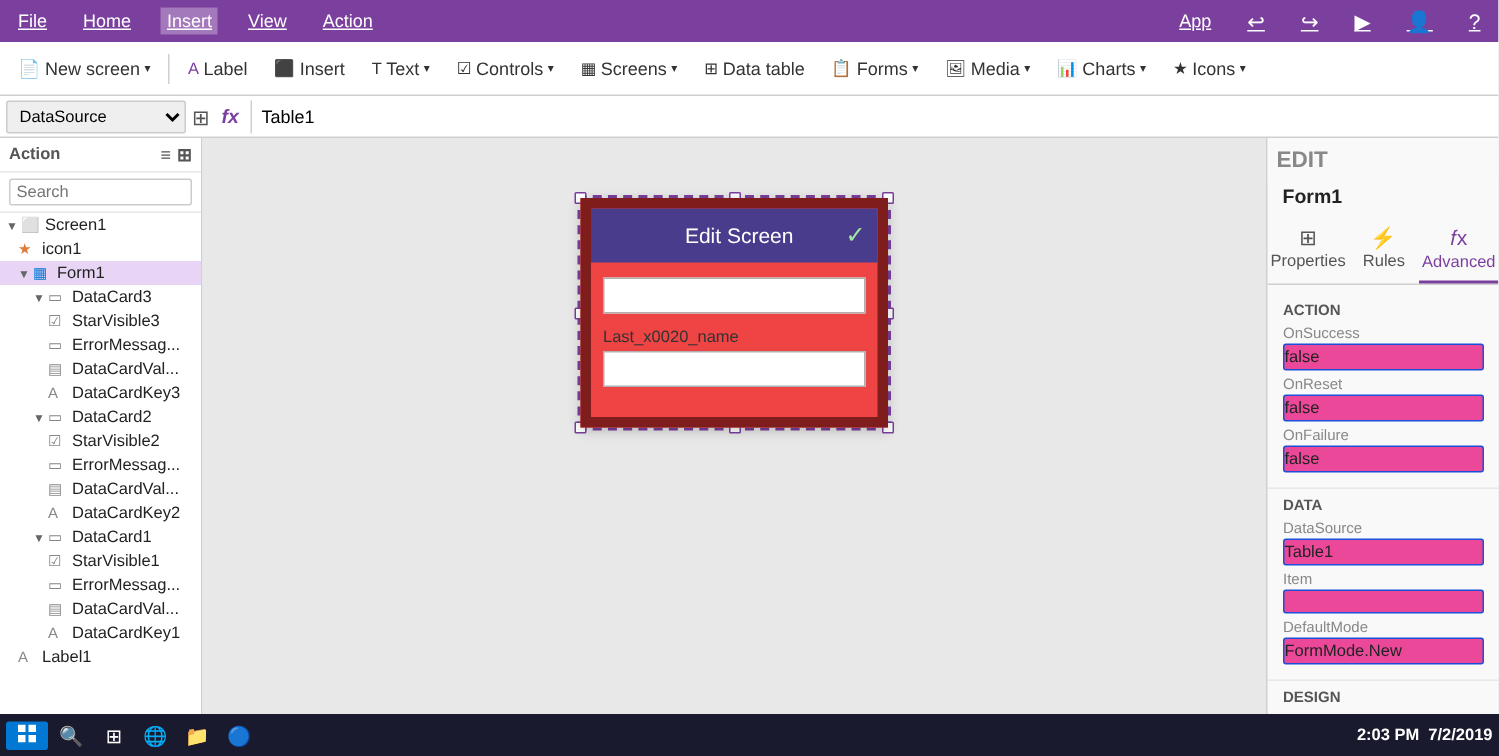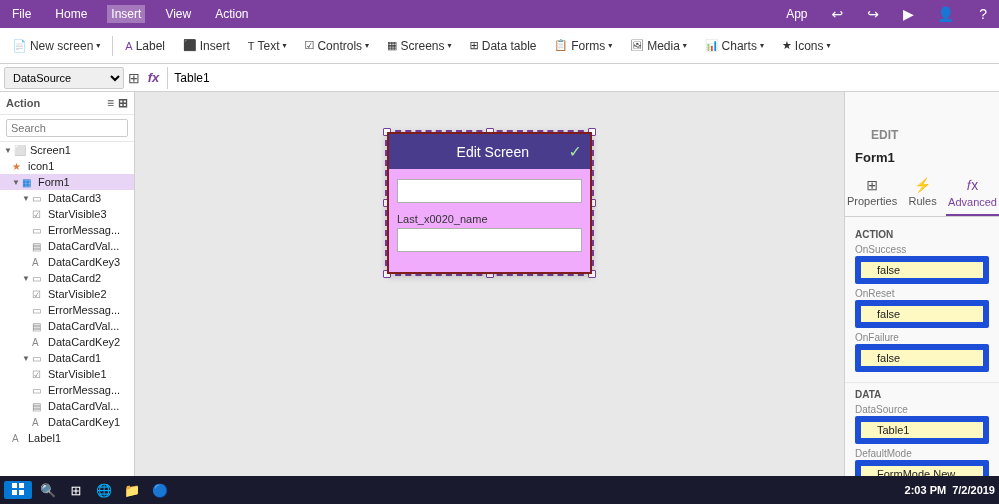--- a/index.html
+++ b/index.html
@@ -9,21 +9,21 @@
     .menu-bar {
       display: flex;
       align-items: center;
       background: #7b3f9e;
       color: white;
       height: 28px;
       padding: 0 8px;
       gap: 16px;
       font-size: 12px;
     }
-    .menu-bar span { cursor: pointer; padding: 2px 4px; }
+    .menu-bar span { cursor: pointer; padding: 2px 4px; text-decoration: underline; }
     .app-label { margin-left: auto; font-size: 12px; }
 
     
     .toolbar {
       display: flex;
       align-items: center;
       background: #fff;
       border-bottom: 1px solid #d0d0d0;
       height: 36px;
       padding: 0 4px;
@@ -139,22 +139,22 @@
       overflow: hidden;
       display: flex;
       align-items: flex-start;
       justify-content: center;
       padding-top: 40px;
     }
 
     
     .form-frame {
       width: 205px;
-      background: #f0abfc;
-      border: 2px solid #7f1d1d;
+      background: #ef4444;
+      border: 7px solid #7f1d1d;
       box-shadow: 0 2px 8px rgba(0,0,0,0.2);
       position: relative;
     }
     .form-header {
       background: #4a3c8c;
       color: white;
       text-align: center;
       padding: 8px;
       font-size: 14px;
       font-weight: 500;
@@ -196,27 +196,26 @@
     
     .right-panel {
       width: 155px;
       background: #f9f9f9;
       border-left: 1px solid #d0d0d0;
       display: flex;
       flex-direction: column;
       overflow: hidden;
     }
     .right-panel-header {
-      padding: 6px 26px;
-      font-size: 12px;
+      padding: 6px 6px;
+      font-size: 15px;
       color: #888;
       font-weight: 600;
       text-transform: uppercase;
       background: #f9f9f9;
-      margin-top: 30px;
     }
     .right-panel-title {
       padding: 2px 10px 6px;
       font-size: 13px;
       font-weight: 600;
       color: #222;
     }
     .right-panel-tabs {
       display: flex;
       border-bottom: 1px solid #d0d0d0;
@@ -254,24 +253,24 @@
       margin-bottom: 4px;
     }
     .panel-prop-label {
       font-size: 10px;
       color: #888;
       margin-bottom: 1px;
     }
     .panel-prop-value {
       font-size: 11px;
       color: #222;
-      background: #fef9c3;
-      border: 6px solid #1d4ed8;
+      background: #ec4899;
+      border: 1px solid #1d4ed8;
       border-radius: 2px;
-      padding: 2px 16px;
+      padding: 2px 0;
       width: 100%;
     }
 
     
     .status-bar {
       display: flex;
       align-items: center;
       background: #f3f3f3;
       border-top: 1px solid #d0d0d0;
       height: 24px;
@@ -605,26 +604,26 @@
         </div>
       </div>
 
       <div class="panel-section">
         <div class="panel-section-title">DATA</div>
         <div class="panel-prop">
           <div class="panel-prop-label">DataSource</div>
           <div class="panel-prop-value">Table1</div>
         </div>
         <div class="panel-prop">
+          <div class="panel-prop-label">Item</div>
+          <div class="panel-prop-value" style="min-height:16px;"></div>
+        </div>
+        <div class="panel-prop">
           <div class="panel-prop-label">DefaultMode</div>
           <div class="panel-prop-value">FormMode.New</div>
-        </div>
-        <div class="panel-prop">
-          <div class="panel-prop-label">Item</div>
-          <div class="panel-prop-value" style="min-height:16px;"></div>
         </div>
       </div>
 
       <div class="panel-section">
         <div class="panel-section-title">DESIGN</div>
         <div class="panel-prop">
           <div class="panel-prop-label">Fill</div>
           <div class="panel-prop-value">RGBA(0, 0, 0, 0)</div>
         </div>
 

